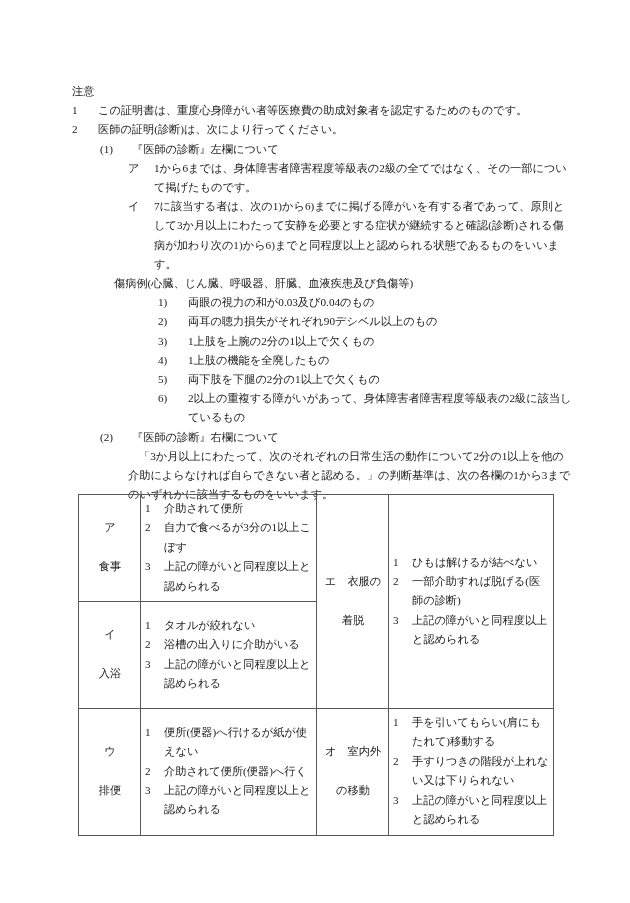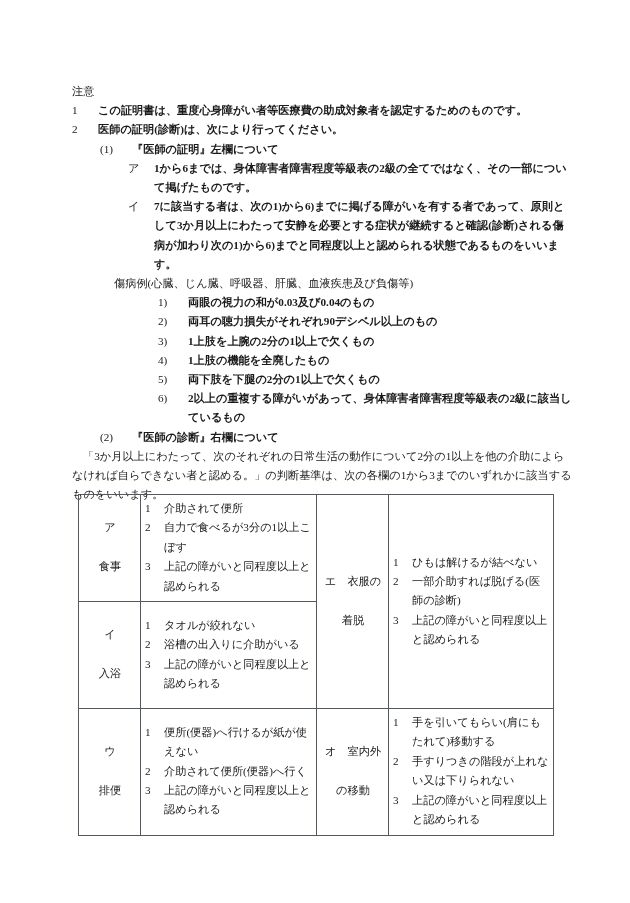--- a/index.html
+++ b/index.html
@@ -39,41 +39,41 @@
   .row {
     display: flex;
     align-items: flex-start;
   }
   .marker {
     flex: 0 0 auto;
     white-space: pre;
   }
   .body {
     flex: 1 1 auto;
-    font-weight: bold;
   }
 
   .heading {
     line-height: 19.2px;
   }
 
   
   .lvl0 { margin-left: 0px; }
   .lvl2 { margin-left: 28px; }
   .lvl3 { margin-left: 56px; }
   .lvl4 { margin-left: 86px; }
 
   .m-num   { width: 26px; }   
   .m-paren { width: 32px; }   
   .m-kana  { width: 26px; }   
   .m-sub   { width: 30px; }
   .plain-2 {
     margin-left: 42px;
   }
   .para-indent {
+    margin-left: 56px;
     text-indent: 11px;
   }
 
   
   .tbl-wrap {
     position: absolute;
     left: 78px;
     top: 490px;
     width: 475px;
   }
@@ -134,21 +134,21 @@
       <span class="body">この証明書は、重度心身障がい者等医療費の助成対象者を認定するためのものです。</span>
     </div>
 
     <div class="row lvl0">
       <span class="marker m-num">2</span>
       <span class="body">医師の証明(診断)は、次により行ってください。</span>
     </div>
 
     <div class="row lvl2">
       <span class="marker m-paren">(1)</span>
-      <span class="body">『医師の証明』左欄について</span>
+      <span class="body">『医師の診断』左欄について</span>
     </div>
 
     <div class="row lvl3">
       <span class="marker m-kana">ア</span>
       <span class="body">1から6までは、身体障害者障害程度等級表の2級の全てではなく、その一部について掲げたものです。</span>
     </div>
 
     <div class="row lvl3">
       <span class="marker m-kana">イ</span>
       <span class="body">7に該当する者は、次の1)から6)までに掲げる障がいを有する者であって、原則として3か月以上にわたって安静を必要とする症状が継続すると確認(診断)される傷病が加わり次の1)から6)までと同程度以上と認められる状態であるものをいいます。</span>

